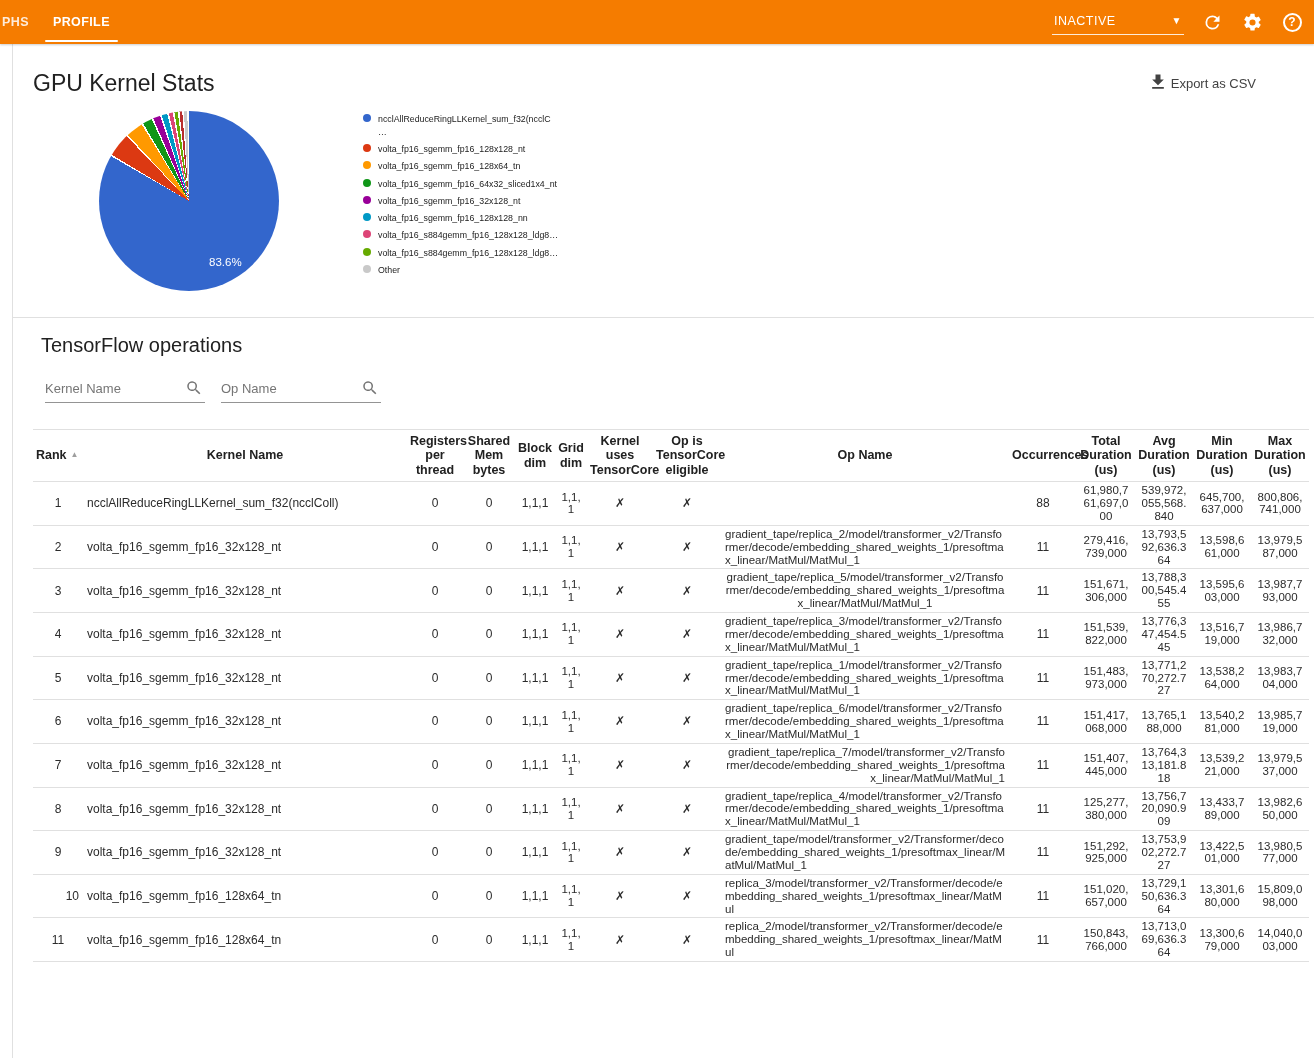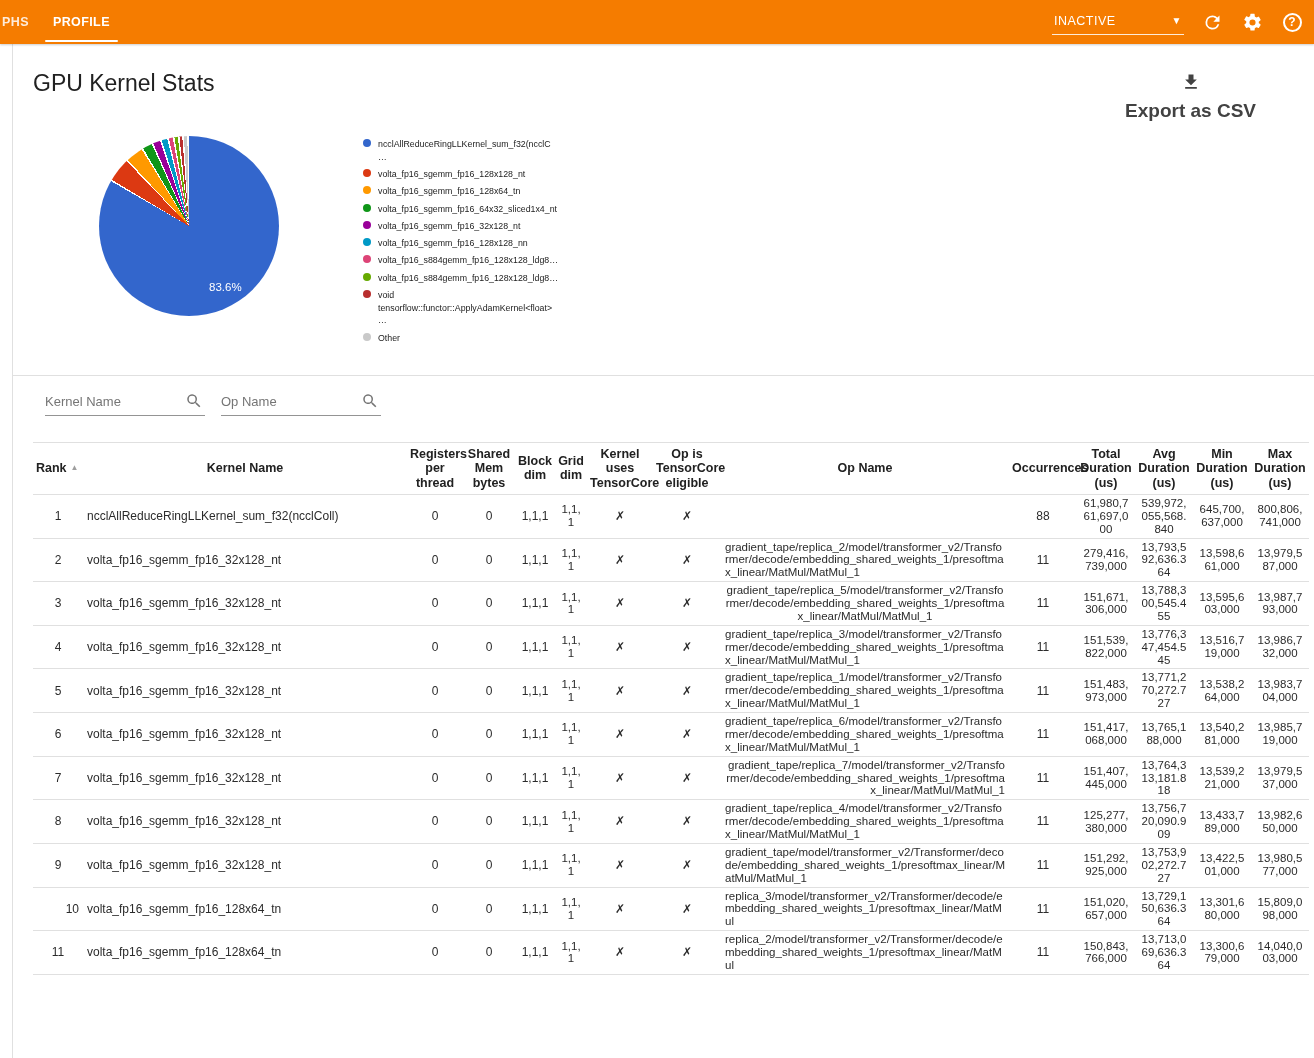--- a/index.html
+++ b/index.html
@@ -29,23 +29,23 @@
     color: #fff; font-size: 12px; font-weight: bold; display: flex; align-items: center;
     justify-content: center; }
 
   
   .content { margin-left: 12px; border-left: 1px solid #e0e0e0; min-height: 1014px; background: #fff; }
 
   
   .kernel-stats { padding: 26px 16px 26px 20px; border-bottom: 1px solid #e0e0e0; position: relative; }
   .section-head { display: flex; align-items: flex-start; }
   h1.page-title { font-size: 23px; font-weight: 400; color: #212121; }
-  .export { margin-left: auto; margin-right: 42px; display: flex; flex-direction: column;
-    align-items: center; gap: 3px; cursor: pointer; color: #424242; font-size: 19px;
-    font-weight: bold; margin-top: 2px; }
+  .export { margin-left: auto; margin-right: 42px; display: flex; flex-direction: row;
+    align-items: center; gap: 3px; cursor: pointer; color: #424242; font-size: 13px;
+    font-weight: normal; margin-top: 2px; }
   .chart-title { font-size: 13.5px; font-weight: bold; color: #212121; margin-top: 48px; }
   .chart-area { display: flex; margin-top: 14px; }
   .pie-wrap { width: 180px; height: 180px; margin-left: 66px; position: relative; border-radius: 50%; }
   .pie-label { position: absolute; left: 110px; top: 145px; color: #fff; font-size: 11.5px; }
   .legend { list-style: none; margin-left: 84px; margin-top: 2px; width: 196px; }
   .legend li { display: flex; align-items: flex-start; margin-bottom: 4.5px; }
   .dot { width: 8px; height: 8px; border-radius: 50%; flex: 0 0 8px; margin-top: 1px; margin-right: 7px; }
   .legtext { font-size: 8.8px; color: #222; line-height: 1.45; word-break: break-word; }
 
   
@@ -144,32 +144,29 @@
           </li>
           <li>
             <span class="dot" style="background: rgb(221, 68, 119);"></span>
             <span class="legtext">volta_fp16_s884gemm_fp16_128x128_ldg8…</span>
           </li>
           <li>
             <span class="dot" style="background: rgb(102, 170, 0);"></span>
             <span class="legtext">volta_fp16_s884gemm_fp16_128x128_ldg8…</span>
           </li>
           <li>
-            <span class="dot" style="background: rgb(184, 46, 46);"></span>
-            <span class="legtext">void tensorflow::functor::ApplyAdamKernel&lt;float&gt;…</span>
-          </li>
-          <li>
             <span class="dot" style="background: rgb(201, 201, 201);"></span>
             <span class="legtext">Other</span>
           </li>
         </ul>
     </div>
   </section>
 
   <section class="tf-ops">
+    <h2 class="tf-title">TensorFlow operations</h2>
     <div class="filters">
       <div class="filter">
         <input type="text" placeholder="Kernel Name" style="">
         <span class="search-ic">
           <svg width="18" height="18" viewBox="0 0 24 24" fill="#757575">
               <path d="M15.5 14h-.79l-.28-.27a6.5 6.5 0 1 0-.7.7l.27.28v.79l5 4.99L20.49 19l-4.99-5zm-6 0A4.5 4.5 0 1 1 14 9.5 4.5 4.5 0 0 1 9.5 14z"></path>
             </svg>
         </span>
       </div>
       <div class="filter">

